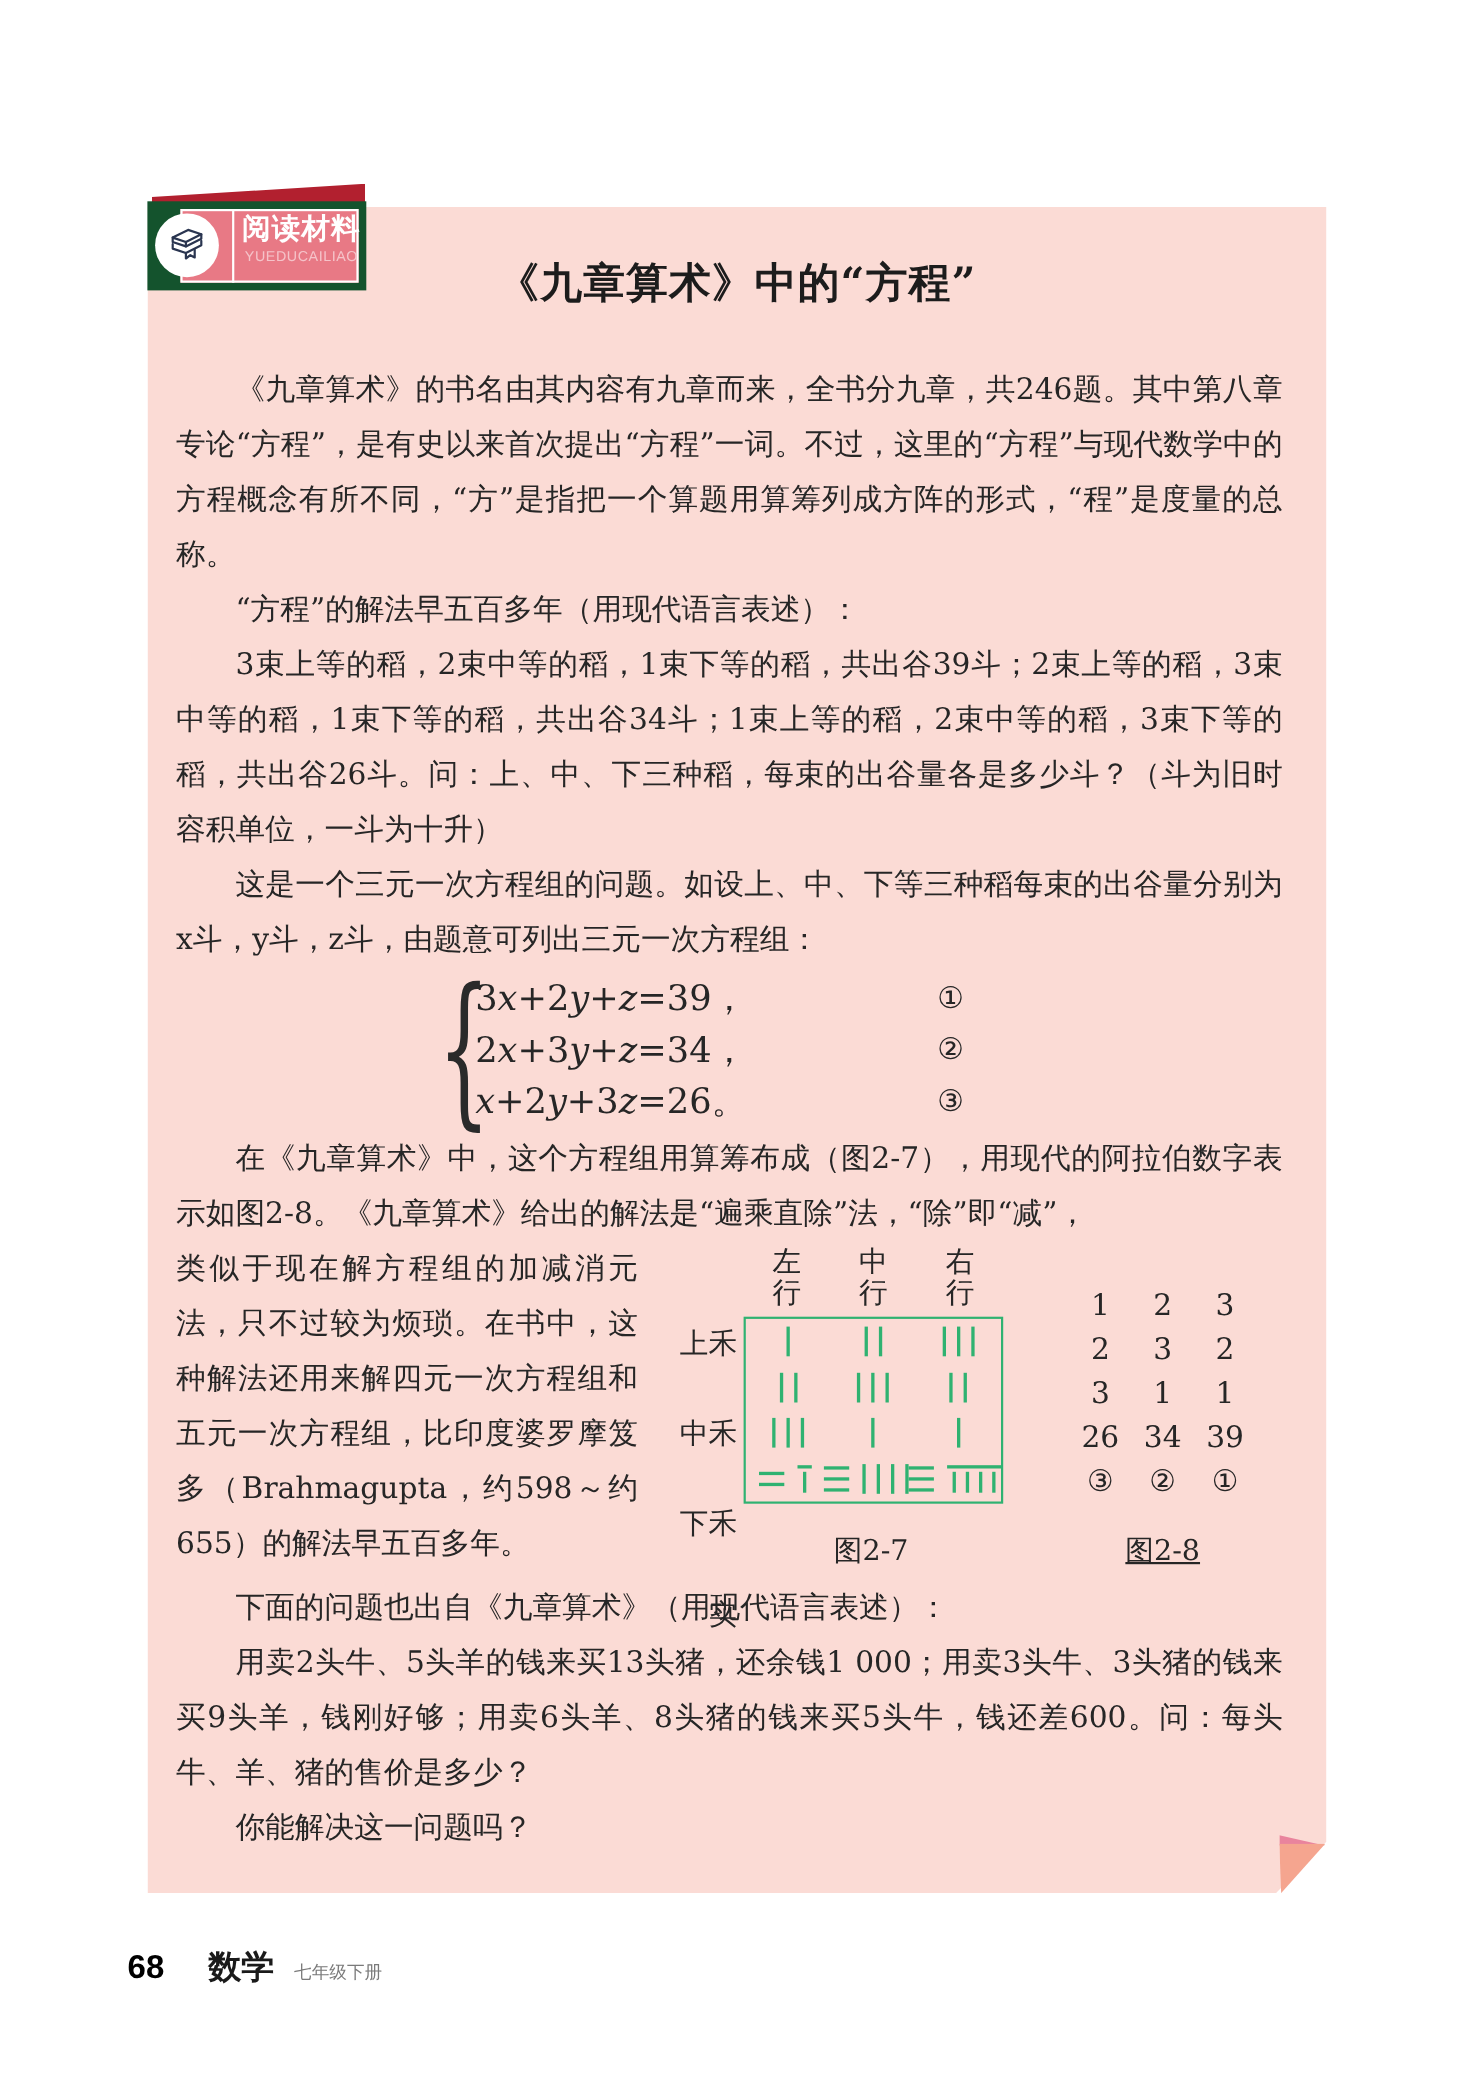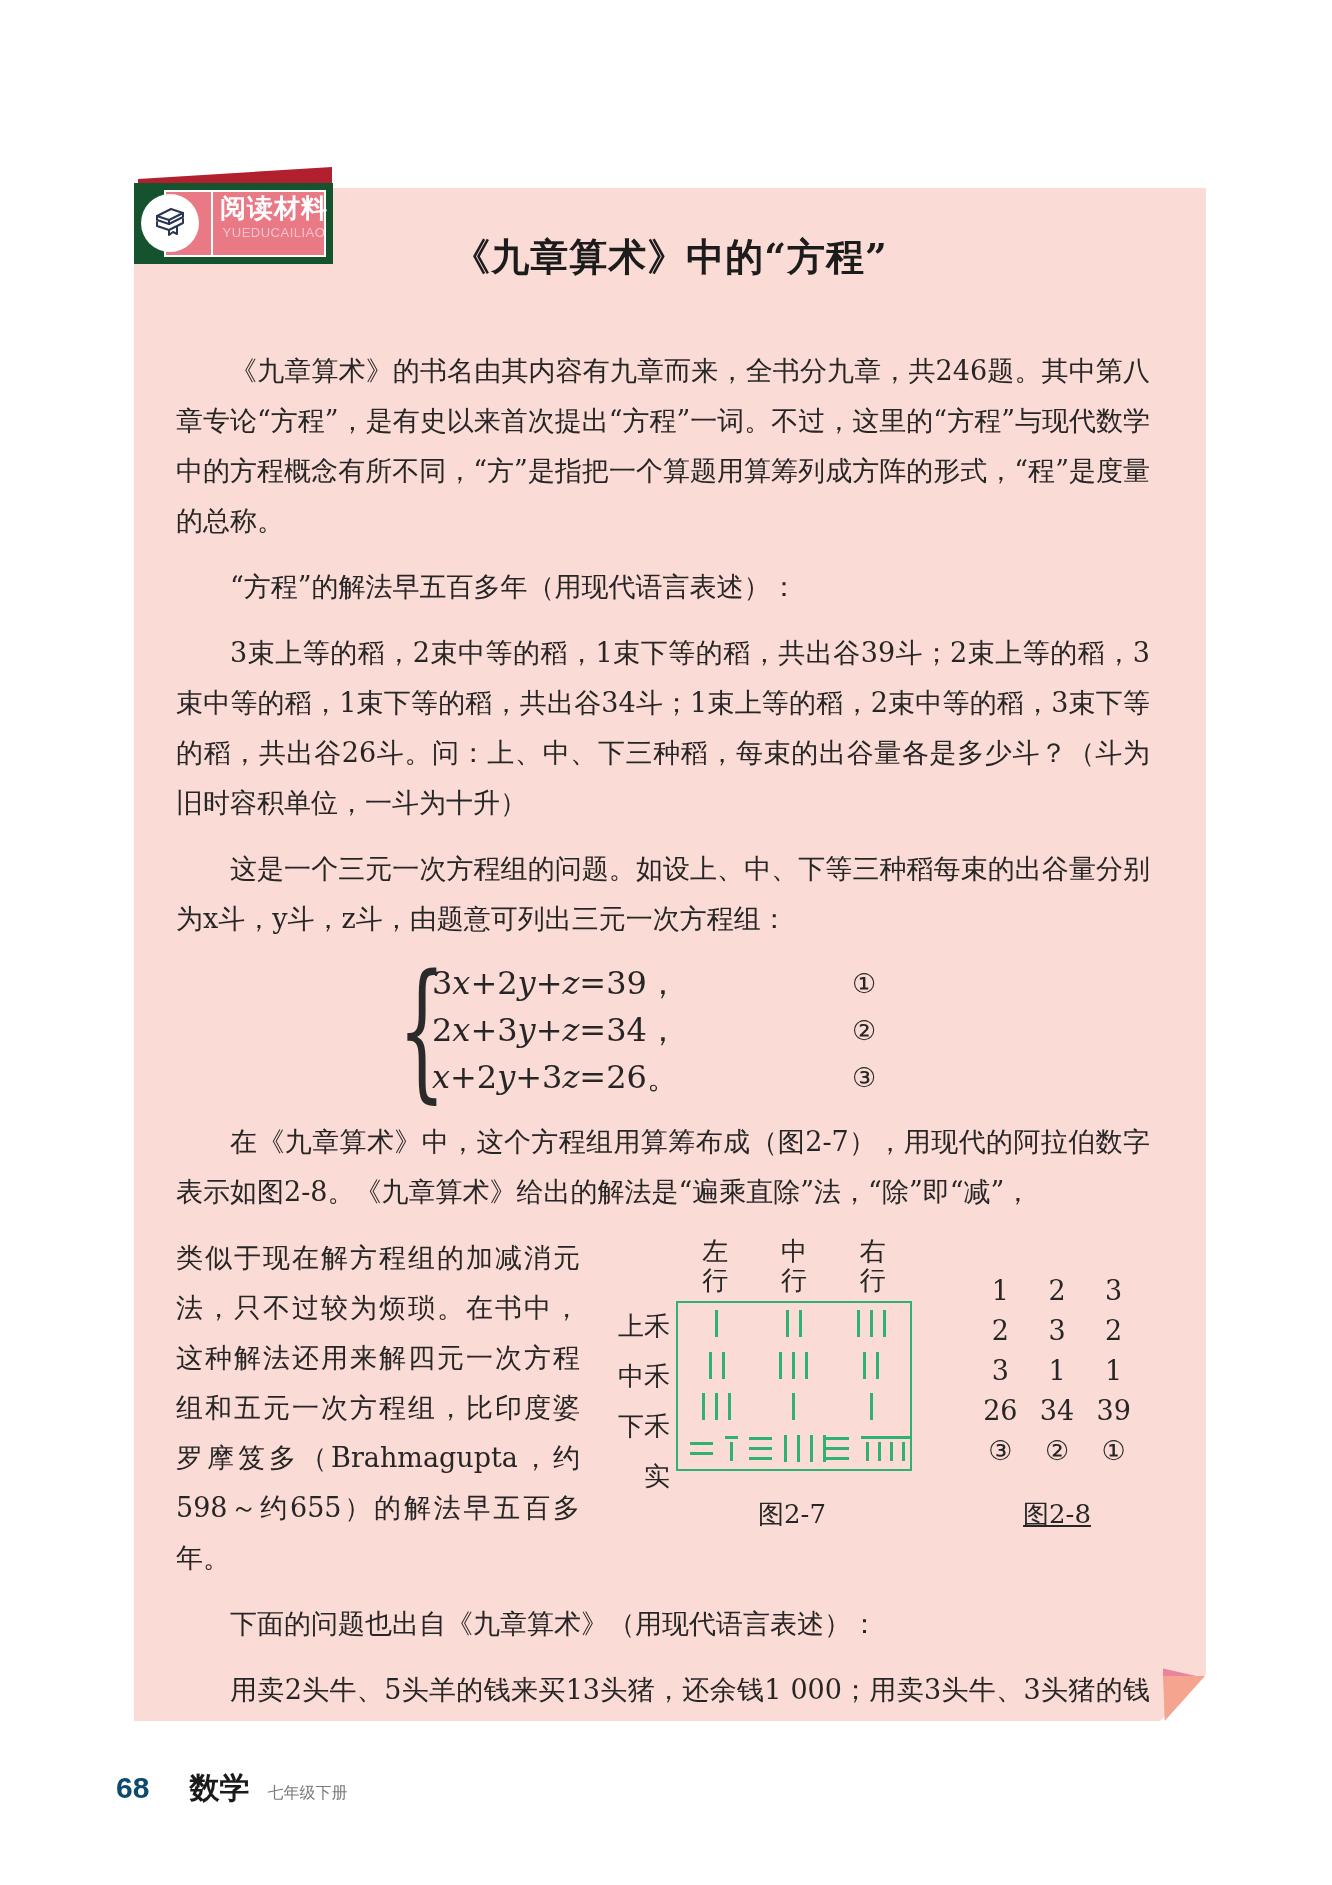--- a/index.html
+++ b/index.html
@@ -32,40 +32,40 @@
   .badge-label{font-family:"DejaVu Sans","Liberation Sans",sans-serif;font-weight:bold;
     color:#ffffff;font-size:26px;line-height:32px;letter-spacing:1px;white-space:nowrap;}
   .badge-sub{font-family:"Liberation Sans",sans-serif;color:#f5c3c9;font-size:13px;
     line-height:18px;letter-spacing:.5px;white-space:nowrap;text-align:center;}
   
   .title{position:absolute;left:0;top:44px;width:100%;text-align:center;margin:0;
     font-size:38px;font-weight:bold;color:#1c1c1c;letter-spacing:1px;}
   
   .bodytext{position:absolute;left:26px;top:142px;width:1006px;font-size:27px;line-height:50px;
     text-align:justify;}
-  .bodytext p{margin:16px;}
+  .bodytext p{margin:0;}
   .ind{text-indent:2em;}
   
   .eq-block{margin:4px 0 4px 238px;display:flex;align-items:center;height:141px;}
   .eq-brace{font-family:"DejaVu Serif",serif;font-size:150px;line-height:141px;
     transform:scale(.5,1);transform-origin:left center;width:34px;color:#2a2a2a;}
   .eq-lines{width:300px;}
   .eq-lines div{line-height:47px;font-size:32px;white-space:nowrap;}
   .eq-lines i{font-style:italic;}
   .eq-labels{margin-left:120px;}
   .eq-labels div{line-height:47px;font-size:27px;text-align:center;}
   
   .figwrap{float:right;width:572px;margin:4px 0 2px 14px;display:flex;align-items:flex-start;}
   .clear-r{clear:right;}
   
   .fig27{margin-left:24px;width:294px;}
   .fig27-head{margin-left:58px;width:236px;display:flex;}
   .fig27-head div{flex:1;text-align:center;font-size:26px;line-height:29px;}
   .fig27-main{display:flex;margin-top:6px;}
-  .fig27-labels{width:58px;display:grid;grid-template-rows:repeat(4,1fr);height:170px;}
+  .fig27-labels{width:58px;display:grid;grid-template-rows:repeat(4,1fr);height:170px;gap:32px;}
   .fig27-labels div{display:flex;align-items:center;justify-content:flex-end;
     padding-right:6px;font-size:26px;}
   .fig27-box{width:232px;height:166px;border:2px solid #2fb271;display:grid;
     grid-template-rows:repeat(4,1fr);}
   .rodrow{display:grid;grid-template-columns:repeat(3,1fr);}
   .rodcell{display:flex;align-items:center;justify-content:center;gap:12px;}
   .rod-v{width:3px;height:27px;background:#2fb271;}
   .rod-vs{width:3px;height:19px;background:#2fb271;}
   .rod-h{width:23px;height:3px;background:#2fb271;}
   .rod-tens{display:flex;flex-direction:column;gap:7px;}
@@ -75,21 +75,21 @@
   .figcap{text-align:center;font-size:26px;margin-top:18px;}
   .fig27 .figcap{margin-left:58px;width:232px;}
   
   .fig28{margin-left:60px;margin-top:36px;width:170px;}
   .fig28-grid{display:grid;grid-template-columns:repeat(3,1fr);row-gap:0;}
   .fig28-grid div{height:40px;text-align:center;font-size:27px;line-height:36px;}
   .fig28 .figcap{margin-top:16px;text-decoration:underline;}
   
   .footer{position:absolute;left:116px;top:1768px;display:flex;align-items:baseline;
     font-family:"Liberation Sans","DejaVu Sans",sans-serif;}
-  .pageno{font-size:30px;font-weight:bold;color:#0c4a6e;}
+  .pageno{font-size:30px;font-weight:bold;color:#000000;}
   .subject{font-size:30px;font-weight:bold;color:#1a1a1a;margin-left:40px;}
   .bookname{font-size:16px;color:#7a7a7a;margin-left:18px;}
 </style>
 </head>
 <body>
 
 <div class="badge-fold"></div>
 
 <div class="panel">
 

